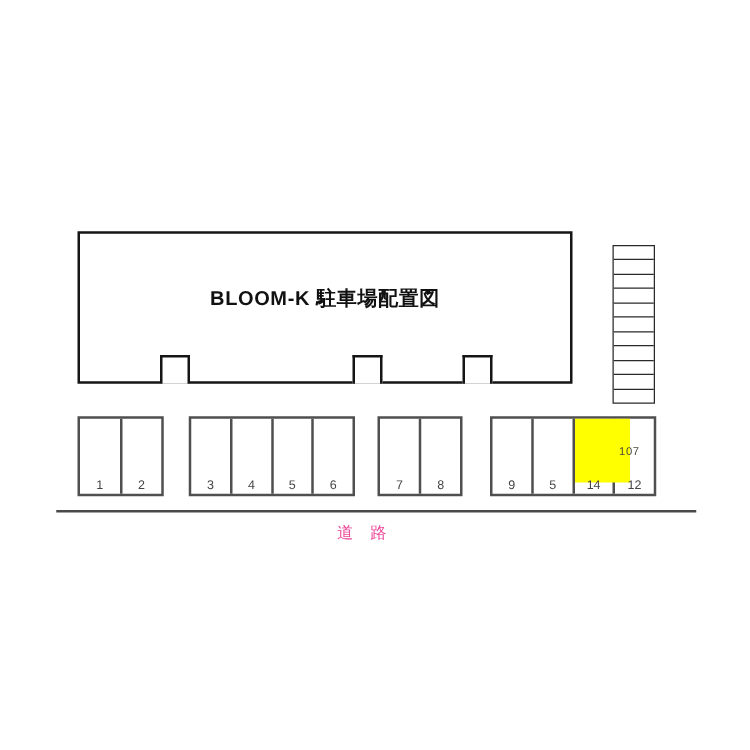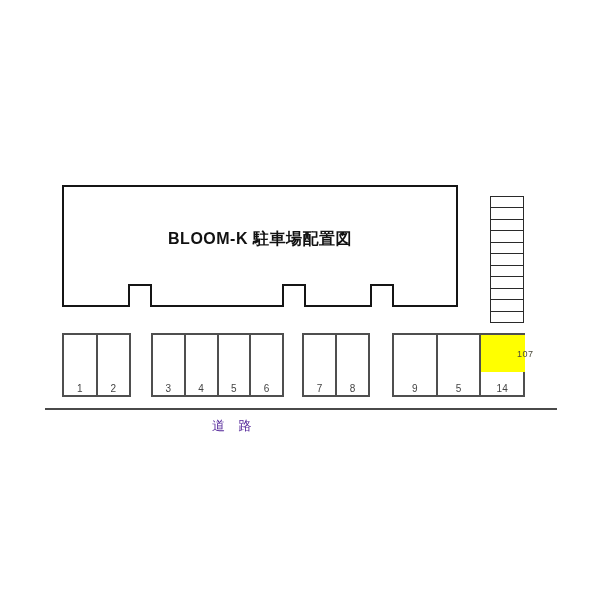--- a/index.html
+++ b/index.html
@@ -82,21 +82,21 @@
     position: absolute;
     bottom: 1px; left: 0;
     width: 100%;
     text-align: center;
     font-size: 10px;
     color: #444444;
   }
   .hl-fill {
     position: absolute;
     top: 0; left: 0; right: 0;
-    height: 37px;
+    height: 51px;
     display: flex;
     align-items: center;
     justify-content: center;
     padding-left: 44px;
   }
   .hl-unit {
     font-size: 9px;
     color: #4a4a3a;
     letter-spacing: 0.5px;
   }
@@ -105,23 +105,23 @@
   .road-line {
     position: absolute;
     left: 45px; top: 408px;
     width: 512px; height: 2px;
     background: #4a4a4a;
   }
   .road-label {
     position: absolute;
     left: 212px; top: 417px;
     width: 160px;
-    text-align: left;
+    text-align: center;
     font-size: 13px;
-    color: #4c1d95;
+    color: #ec4899;
     letter-spacing: 5px;
   }
 </style>
 </head>
 <body>
 
 <div class="canvas">
 
   <div class="building">
     <div class="building-title">BLOOM-K 駐車場配置図</div>
@@ -183,18 +183,21 @@
     </div>
     <div class="pcell">
       <span class="pnum">5</span>
     </div>
     <div class="pcell">
       <div class="hl-fill" style="background: rgb(255, 255, 0);">
         <span class="hl-unit">107</span>
       </div>
       <span class="pnum">14</span>
     </div>
+    <div class="pcell">
+      <span class="pnum">12</span>
+    </div>
   </div>
 
   <div class="road-line"></div>
   <div class="road-label">道 路</div>
 
 </div>
 
 </body></html>

